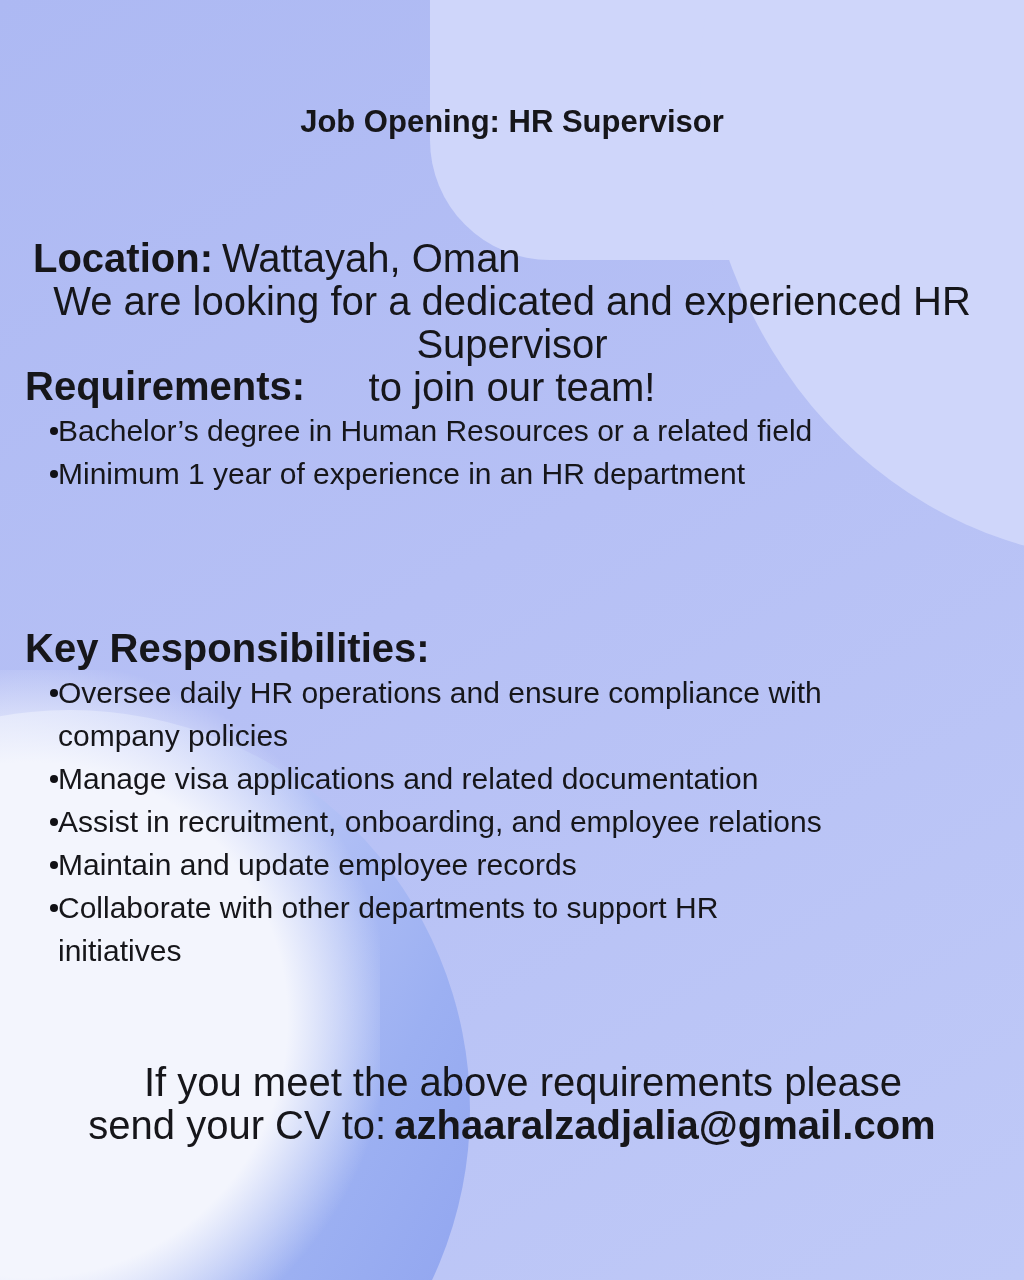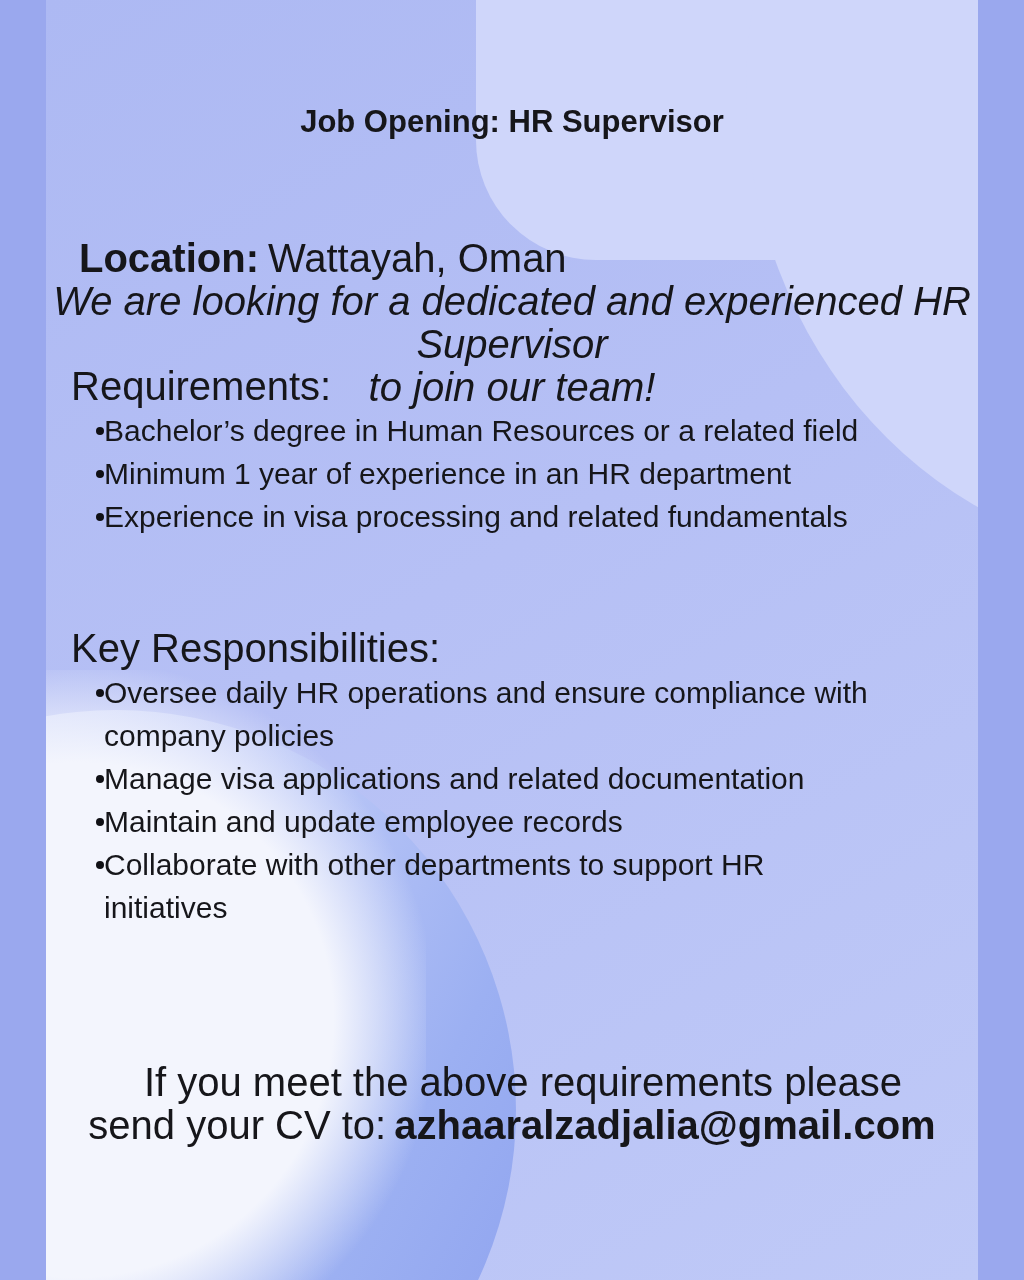--- a/index.html
+++ b/index.html
@@ -1,18 +1,18 @@
 <!DOCTYPE html>
 <html><head>
 <meta charset="utf-8">
 <style>
   html, body { margin: 0; padding: 0; background: #9aa8ee; }
   .poster {
     position: relative;
-    width: 932px;
+    width: 1024px;
     height: 1280px;
     overflow: hidden;
     margin: 0 auto;
     font-family: "Liberation Sans", sans-serif;
     color: #16161a;
     background: linear-gradient(150deg, #adb9f3 0%, #b6c0f5 45%, #bfc9f7 100%);
   }
 
   
   .blob { position: absolute; }
@@ -38,23 +38,23 @@
 
   
   .txt { position: absolute; font-size: 40px; line-height: 43px; }
   .center { left: 0; right: 0; text-align: center; }
   .bold { font-weight: 700; }
   .prewrap { white-space: pre-line; }
 
   .title      { top: 100px; font-size: 31px; font-weight: 700; }
   .location   { top: 237px; left: 33px; }
   .location .loc-value { margin-left: 9px; }
-  .intro      { top: 280px; font-style: italic; }
+  .intro      { top: 280px; }
 
-  .sec-heading { font-weight: 400; left: 25px; }
+  .sec-heading { font-weight: 700; left: 25px; }
   .req-heading  { top: 365px; }
   .resp-heading { top: 627px; text-align: right; }
 
   ul.bullets {
     list-style: none; margin: 0; padding: 0;
     position: absolute; left: 50px; right: 40px;
   }
   .req-list  { top: 409px; }
   .resp-list { top: 671px; }
   ul.bullets li {
@@ -94,37 +94,37 @@
 
   <ul class="bullets req-list">
     <li>
       <span class="dot"></span>
       <span class="prewrap">Bachelor’s degree in Human Resources or a related field</span>
     </li>
     <li>
       <span class="dot"></span>
       <span class="prewrap">Minimum 1 year of experience in an HR department</span>
     </li>
-    <li>
-      <span class="dot"></span>
-      <span class="prewrap">Experience in visa processing and related fundamentals</span>
-    </li>
   </ul>
 
   <div class="txt sec-heading resp-heading">Key Responsibilities:</div>
 
   <ul class="bullets resp-list">
     <li>
       <span class="dot"></span>
       <span class="prewrap">Oversee daily HR operations and ensure compliance with
 company policies</span>
     </li>
     <li>
       <span class="dot"></span>
       <span class="prewrap">Manage visa applications and related documentation</span>
+    </li>
+    <li>
+      <span class="dot"></span>
+      <span class="prewrap">Assist in recruitment, onboarding, and employee relations</span>
     </li>
     <li>
       <span class="dot"></span>
       <span class="prewrap">Maintain and update employee records</span>
     </li>
     <li>
       <span class="dot"></span>
       <span class="prewrap">Collaborate with other departments to support HR
 initiatives</span>
     </li>

